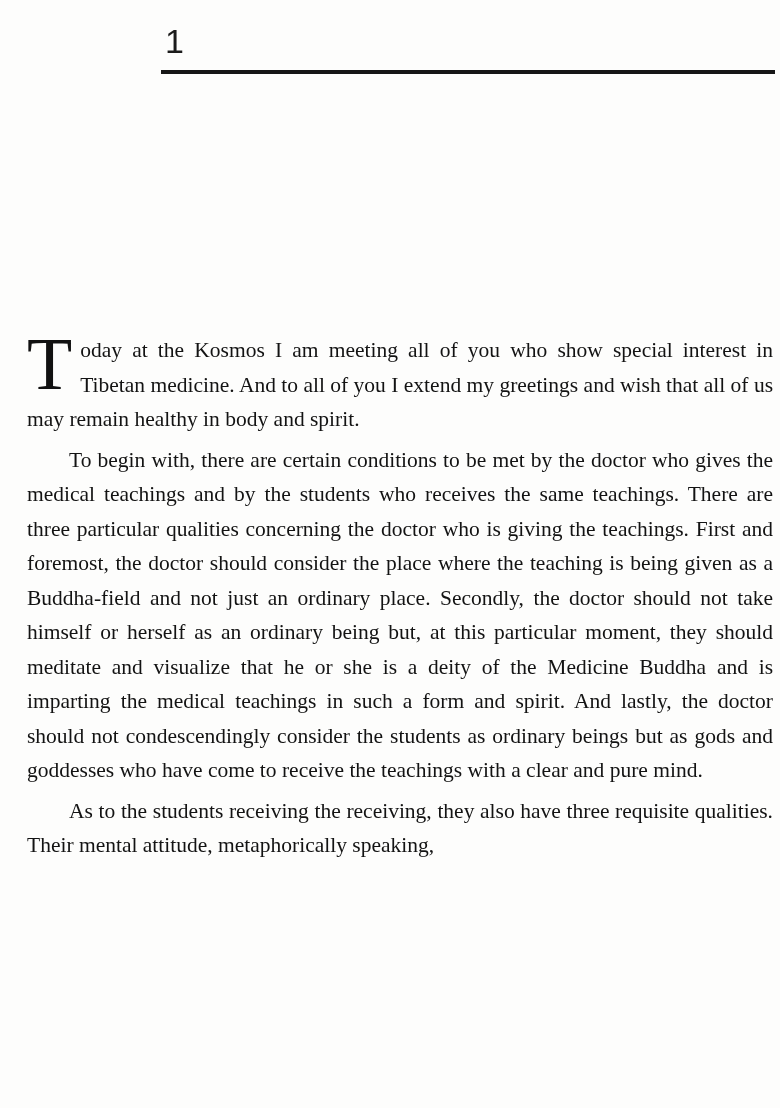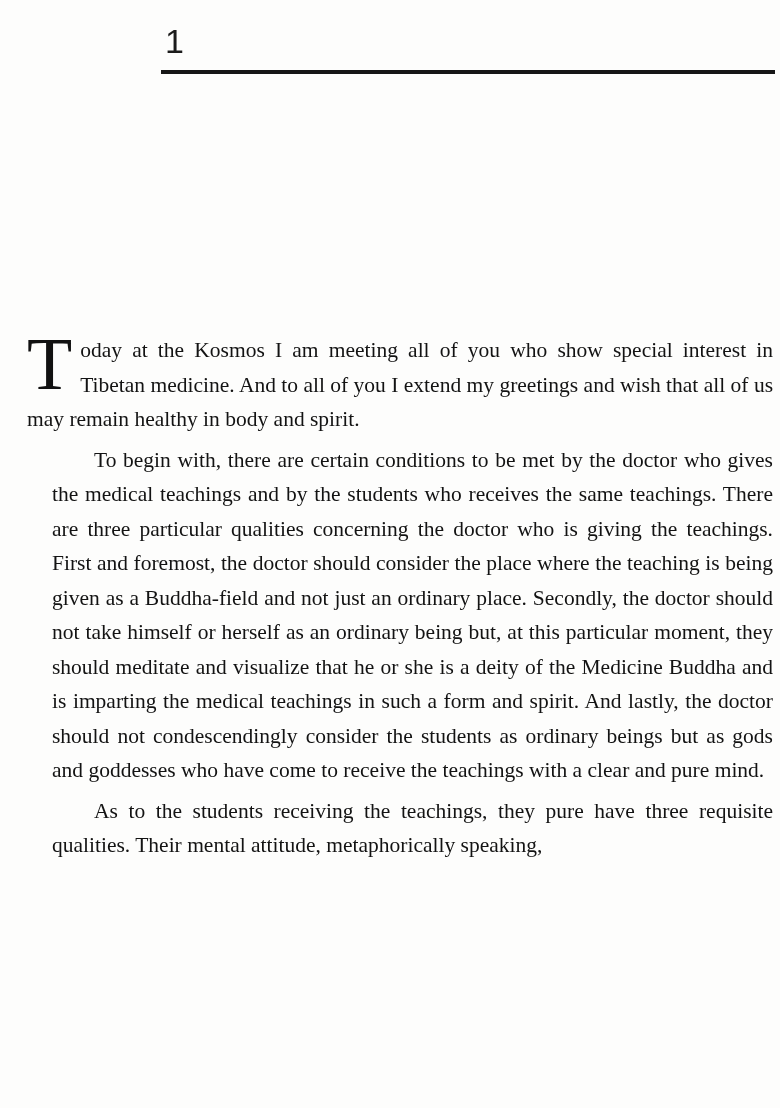--- a/index.html
+++ b/index.html
@@ -53,21 +53,20 @@
     font-family: "Liberation Serif", serif;
     font-size: 21.5px;
     line-height: 34.5px;
     text-align: justify;
     color: #131313;
   }
   .para { margin: 0; }
   .para.indent {
     margin-top: 6px;
     text-indent: 42px;
-    margin-left: 25px;
   }
   .drop-cap {
     float: left;
     font-family: "Liberation Serif", serif;
     font-size: 74px;
     line-height: 56px;
     padding: 3px 8px 0 0;
     color: #111111;
   }
 </style>
@@ -80,17 +79,17 @@
     <div class="chapter-number">1</div>
     <div class="chapter-rule"></div>
   </header>
 
   <main class="body-text">
 
     <p class="para first"><span class="drop-cap">T</span><span>oday at the Kosmos I am meeting all of you who show special interest in Tibetan medicine. And to all of you I extend my greetings and wish that all of us may remain healthy in body and spirit.</span></p>
 
     <p class="para indent">To begin with, there are certain conditions to be met by the doctor who gives the medical teachings and by the students who receives the same teachings. There are three particular qualities concerning the doctor who is giving the teachings. First and foremost, the doctor should consider the place where the teaching is being given as a Buddha-field and not just an ordinary place. Secondly, the doctor should not take himself or herself as an ordinary being but, at this particular moment, they should meditate and visualize that he or she is a deity of the Medicine Buddha and is imparting the medical teachings in such a form and spirit. And lastly, the doctor should not condescendingly consider the students as ordinary beings but as gods and goddesses who have come to receive the teachings with a clear and pure mind.</p>
 
-    <p class="para indent">As to the students receiving the teachings, they pure have three requisite qualities. Their mental attitude, metaphorically speaking,</p>
+    <p class="para indent">As to the students receiving the receiving, they also have three requisite qualities. Their mental attitude, metaphorically speaking,</p>
 
   </main>
 
 </div>
 
 </body></html>

